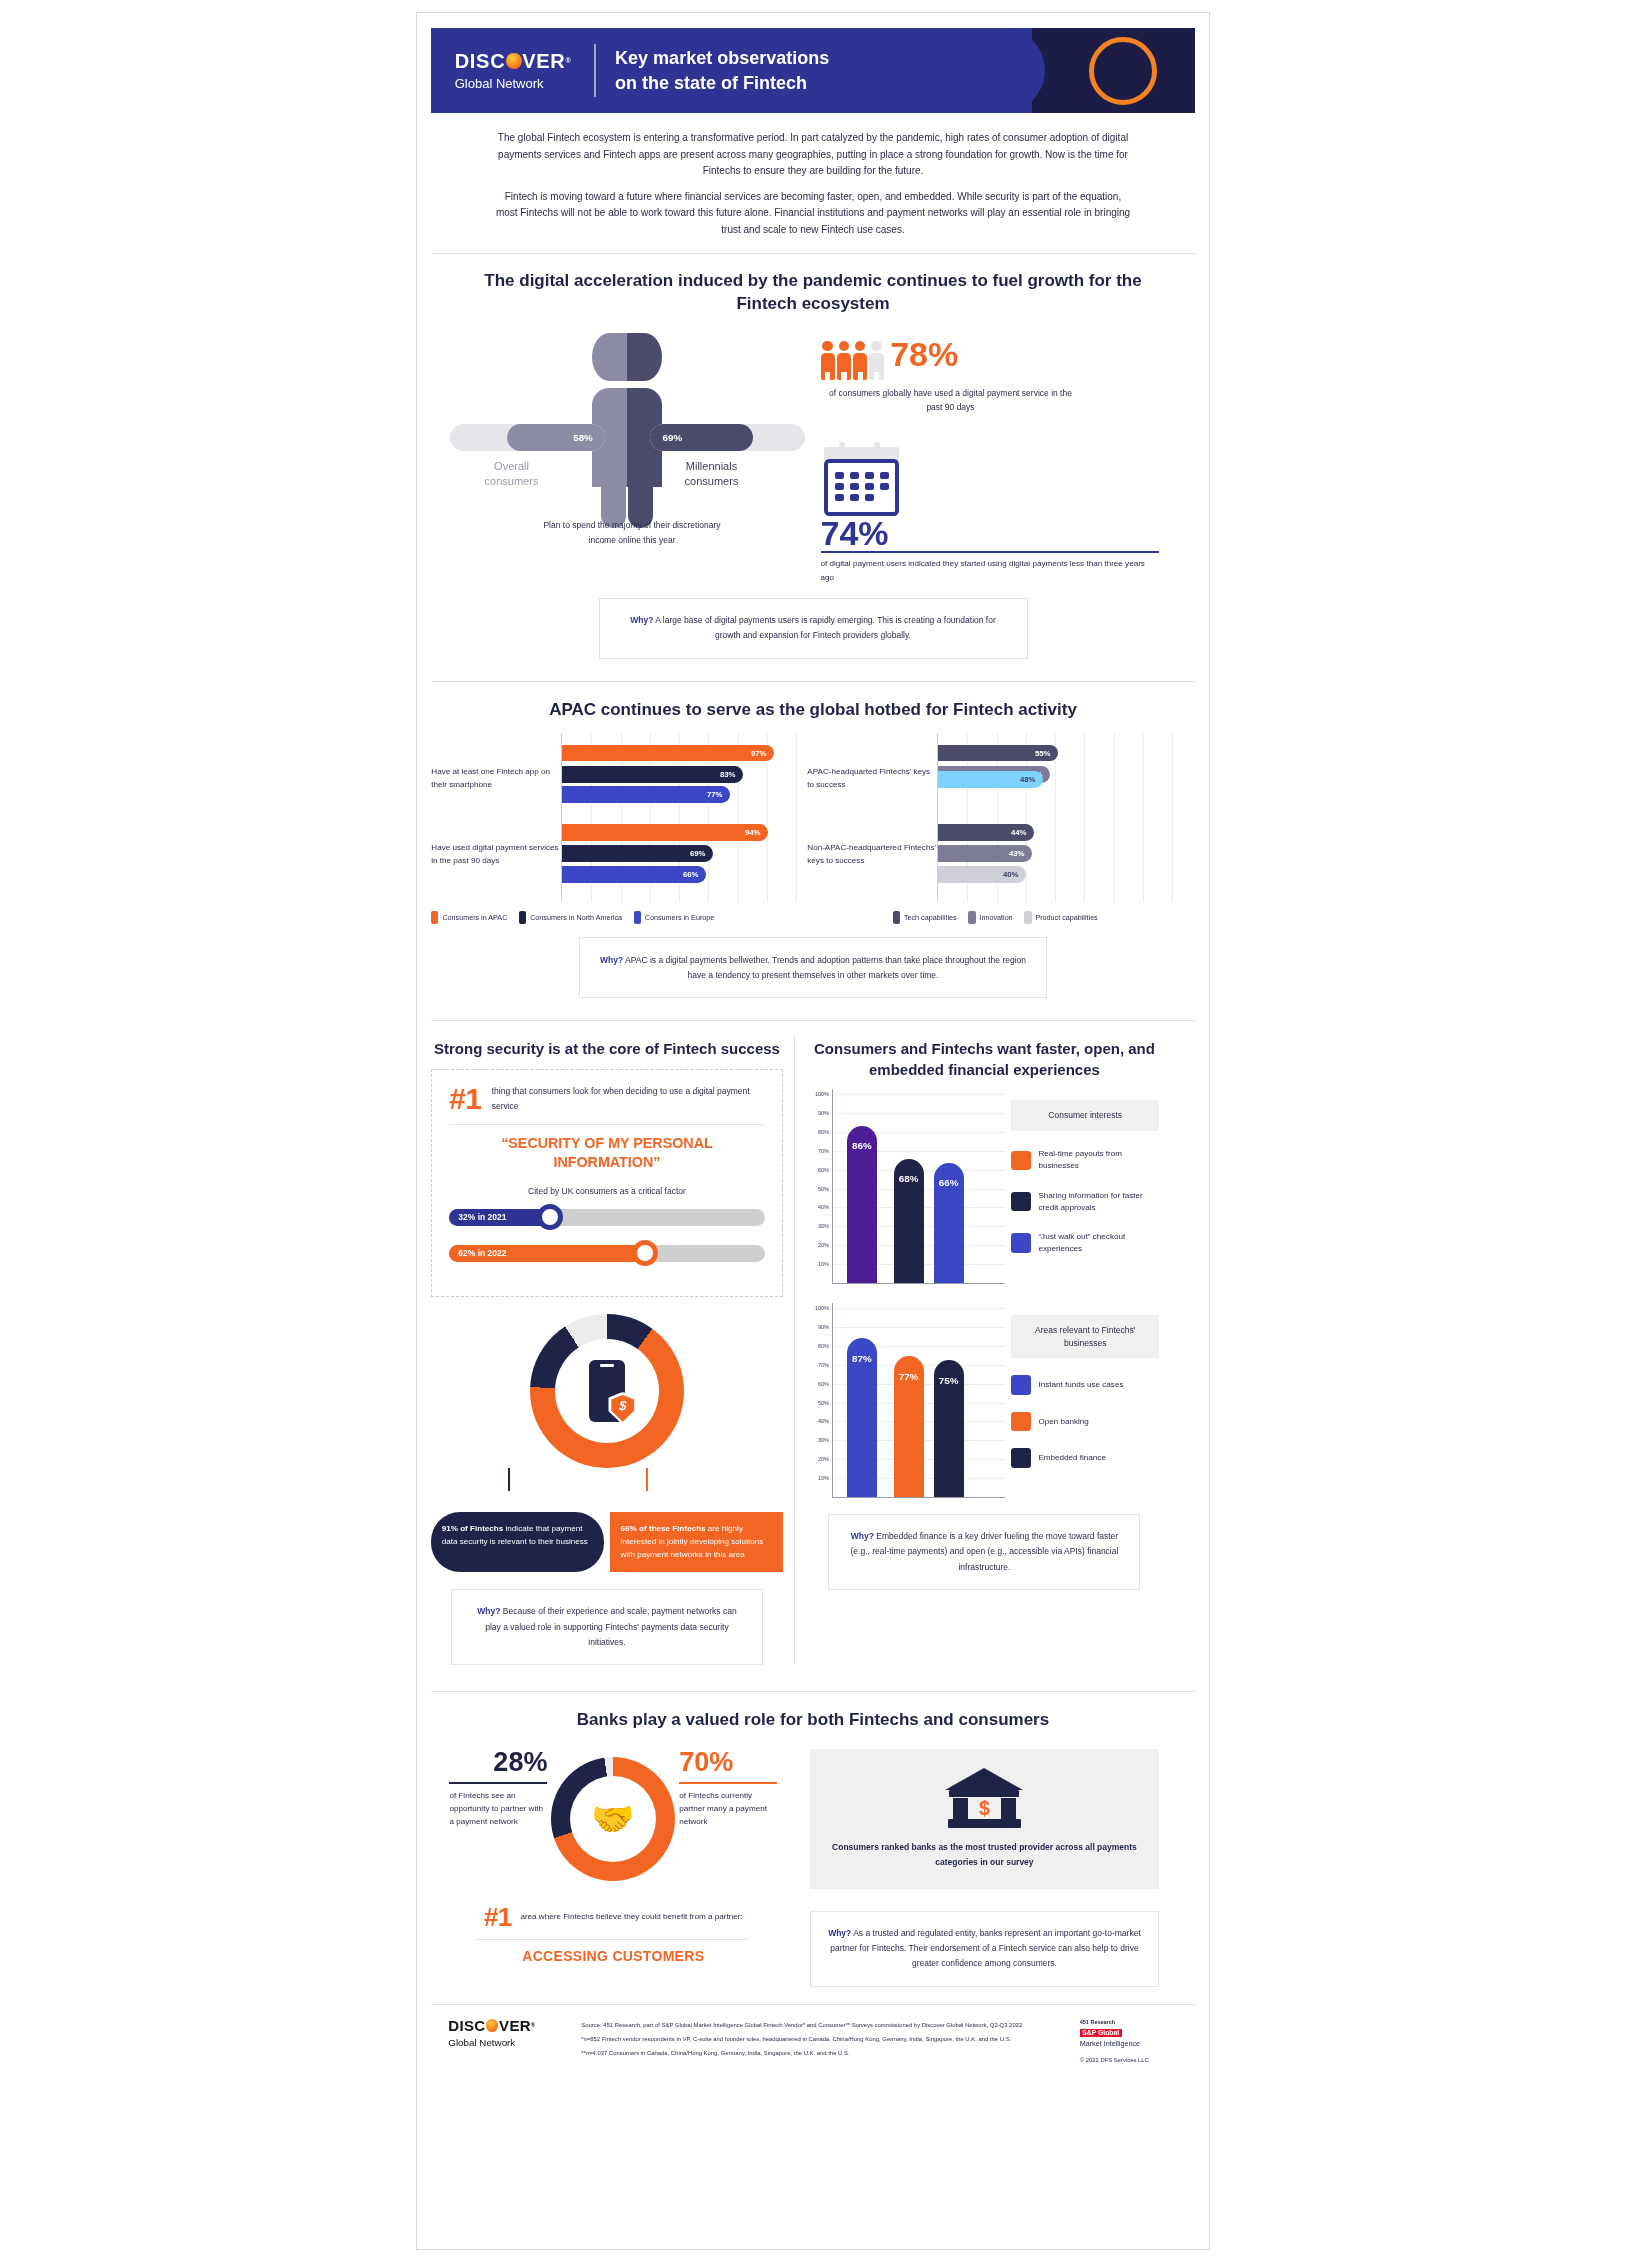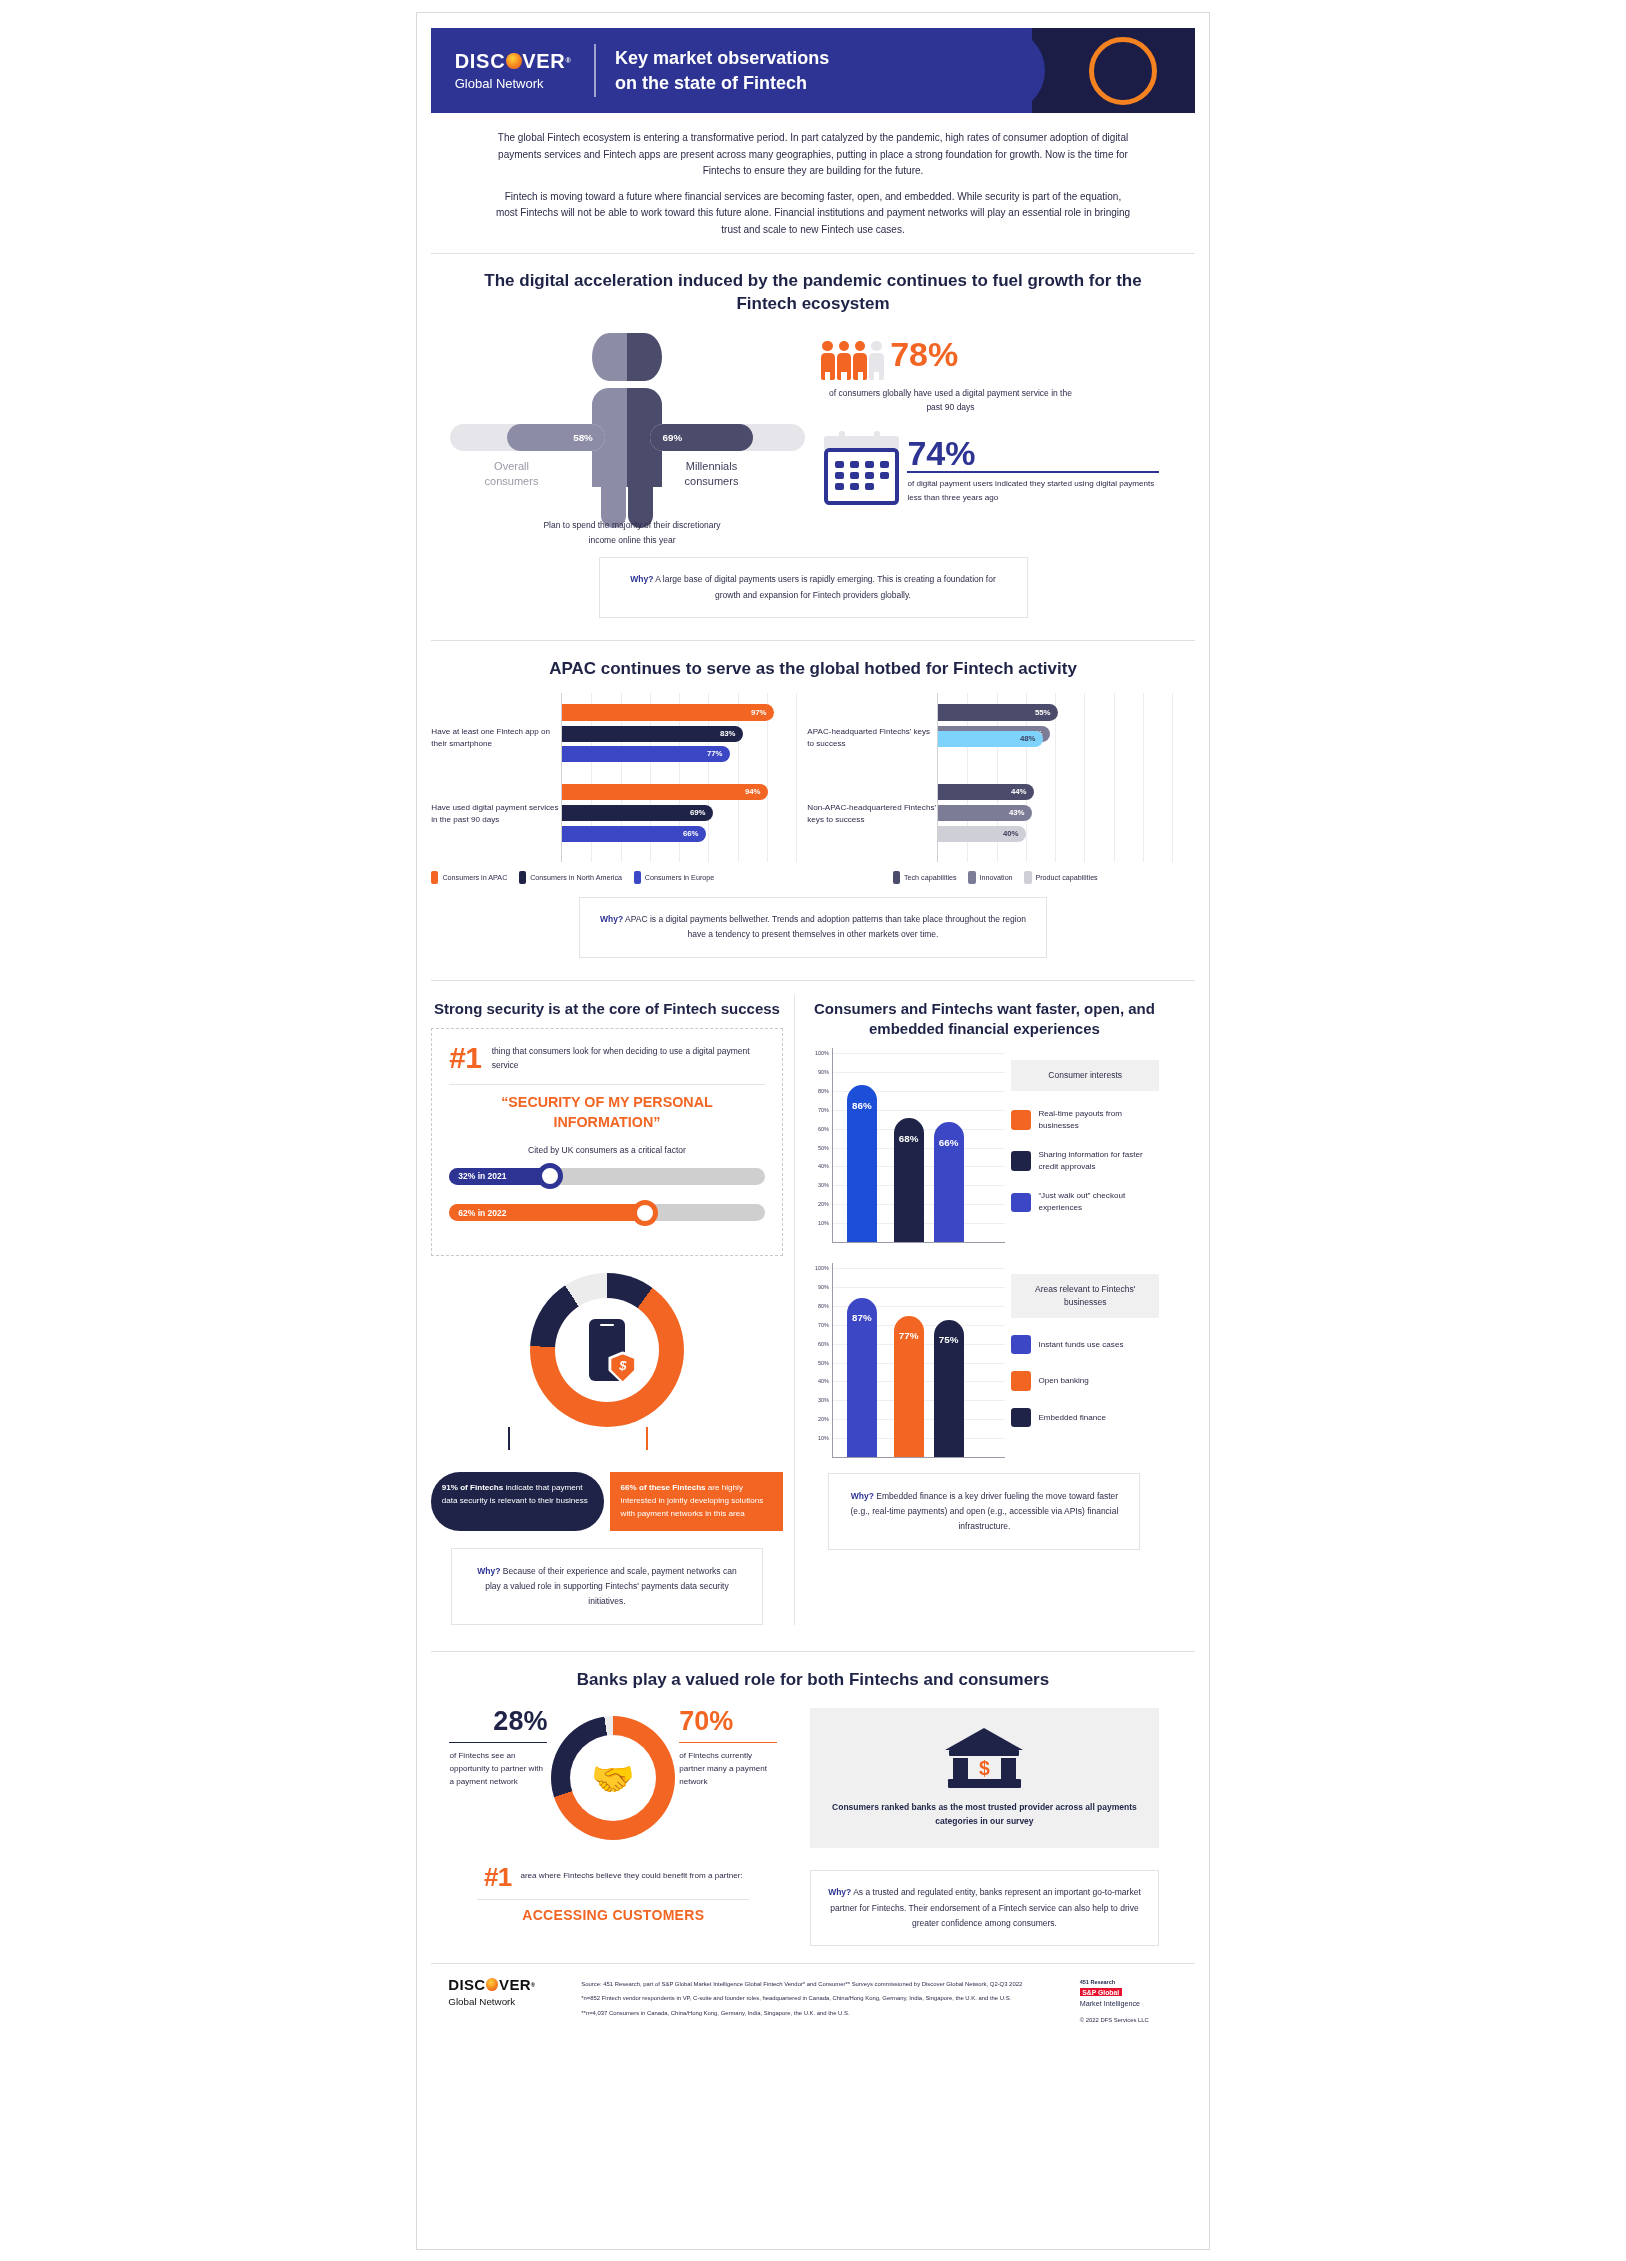--- a/index.html
+++ b/index.html
@@ -112,21 +112,21 @@
   .stat-row { display:flex; align-items:flex-start; }
   .people-icons { display:flex; align-items:flex-end; gap:2px; margin-right:6.5px; padding-top:3.9px; }
   .pp { width:14.3px; }
   .pp .h { width:10.4px; height:10.4px; border-radius:50%; margin:0 auto 1.3px; }
   .pp .b { width:14.3px; height:27px; border-radius:4.6px 4.6px 2px 2px; position:relative; }
   .pp .b::after { content:""; position:absolute; left:4.6px; bottom:0; width:5.2px; height:7.8px; background:#fff; }
   .big-num-orange { font-size:34px; font-weight:700; color:#f26522; line-height:1; }
   .big-num-blue { font-size:34px; font-weight:700; color:#2d3493; line-height:1; }
   .stat-cap { font-size:8.5px; line-height:1.65; color:#2b2b4a; text-align:center; margin-top:6.5px; }
 
-  .cal-block { display:flex; margin-top:22px; }
+  .cal-block { display:flex; margin-top:33px;flex-direction:column; }
   .calendar { width:83px; height:69px; position:relative; margin-right:3.9px; flex:none; }
   .cal-top { position:absolute; left:3.9px; top:0; width:75px; height:14.3px; background:#e6e6ea; border-radius:2.6px; }
   .cal-ring1, .cal-ring2 { position:absolute; top:-5.2px; width:6.5px; height:17px; background:#e6e6ea; border-radius:2.6px; }
   .cal-ring1 { left:18px; } .cal-ring2 { left:53px; }
   .cal-body { position:absolute; left:3.9px; top:11.7px; width:75px; height:57px; border:4.6px solid #2d3493; border-radius:5.2px; background:#fff; }
   .cal-grid { position:absolute; left:6.5px; top:9px; display:grid; grid-template-columns:repeat(4,11px); gap:3.9px; }
   .cal-grid i { display:block; width:9px; height:7.2px; background:#2d3493; border-radius:2px; }
   .cal-text { font-size:8.1px; line-height:1.7; color:#2b2b4a; padding-top:29px; }
   .cal-head { border-bottom:2px solid #2d3493; padding-bottom:1.3px; margin-bottom:3.9px; }
 
@@ -563,21 +563,21 @@
             <div class="vc-grid" style="top:5.2px"></div>
                 <div class="vc-grid" style="top:24px"></div>
             <div class="vc-grid" style="top:43px"></div>
                 <div class="vc-grid" style="top:62px"></div>
             <div class="vc-grid" style="top:81px"></div>
                 <div class="vc-grid" style="top:100px"></div>
             <div class="vc-grid" style="top:118px"></div>
                 <div class="vc-grid" style="top:137px"></div>
             <div class="vc-grid" style="top:156px"></div>
                 <div class="vc-grid" style="top:175px"></div>
-            <div class="vbar" style="left:14.3px;height:157px;background:#1d4ed8">
+            <div class="vbar" style="left:14.3px;height:157px;background:#4c1d95">
                   <span>86%</span>
                 </div>
             <div class="vbar" style="left:61px;height:124px;background:#1e2347">
                   <span>68%</span>
                 </div>
             <div class="vbar" style="left:101px;height:120px;background:#3b47c4">
                   <span>66%</span>
                 </div>
           </div>
         </div>

